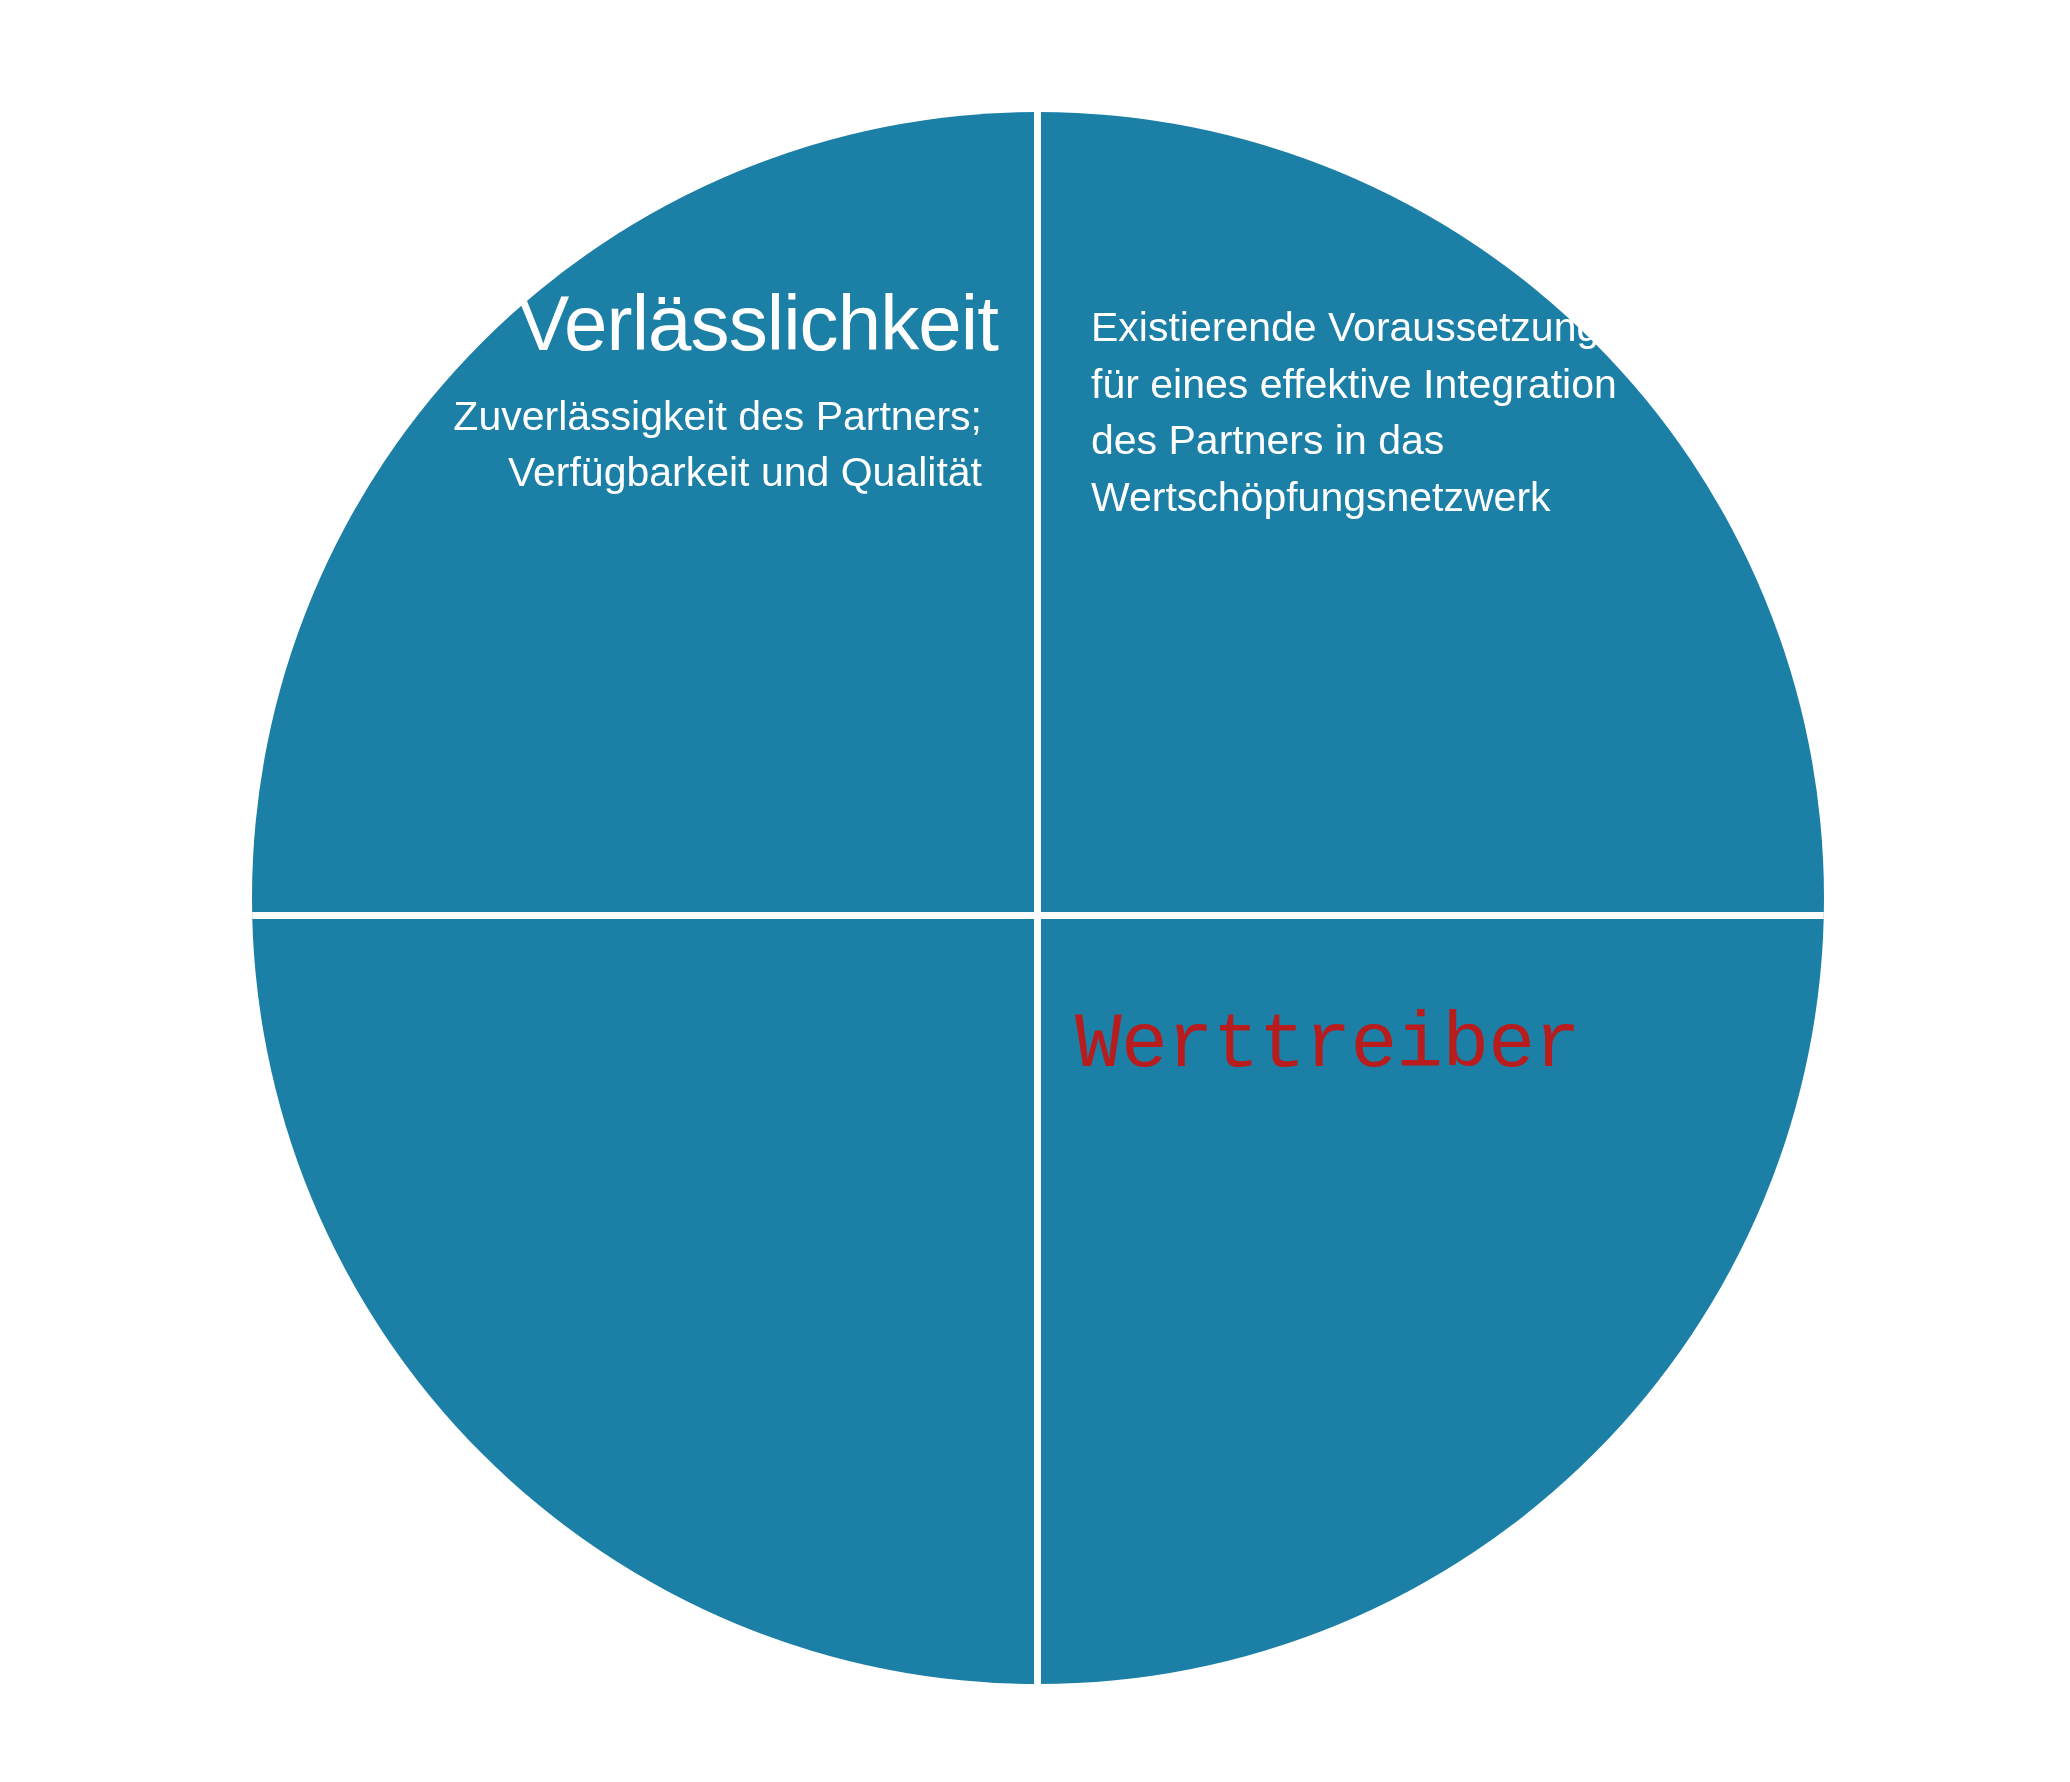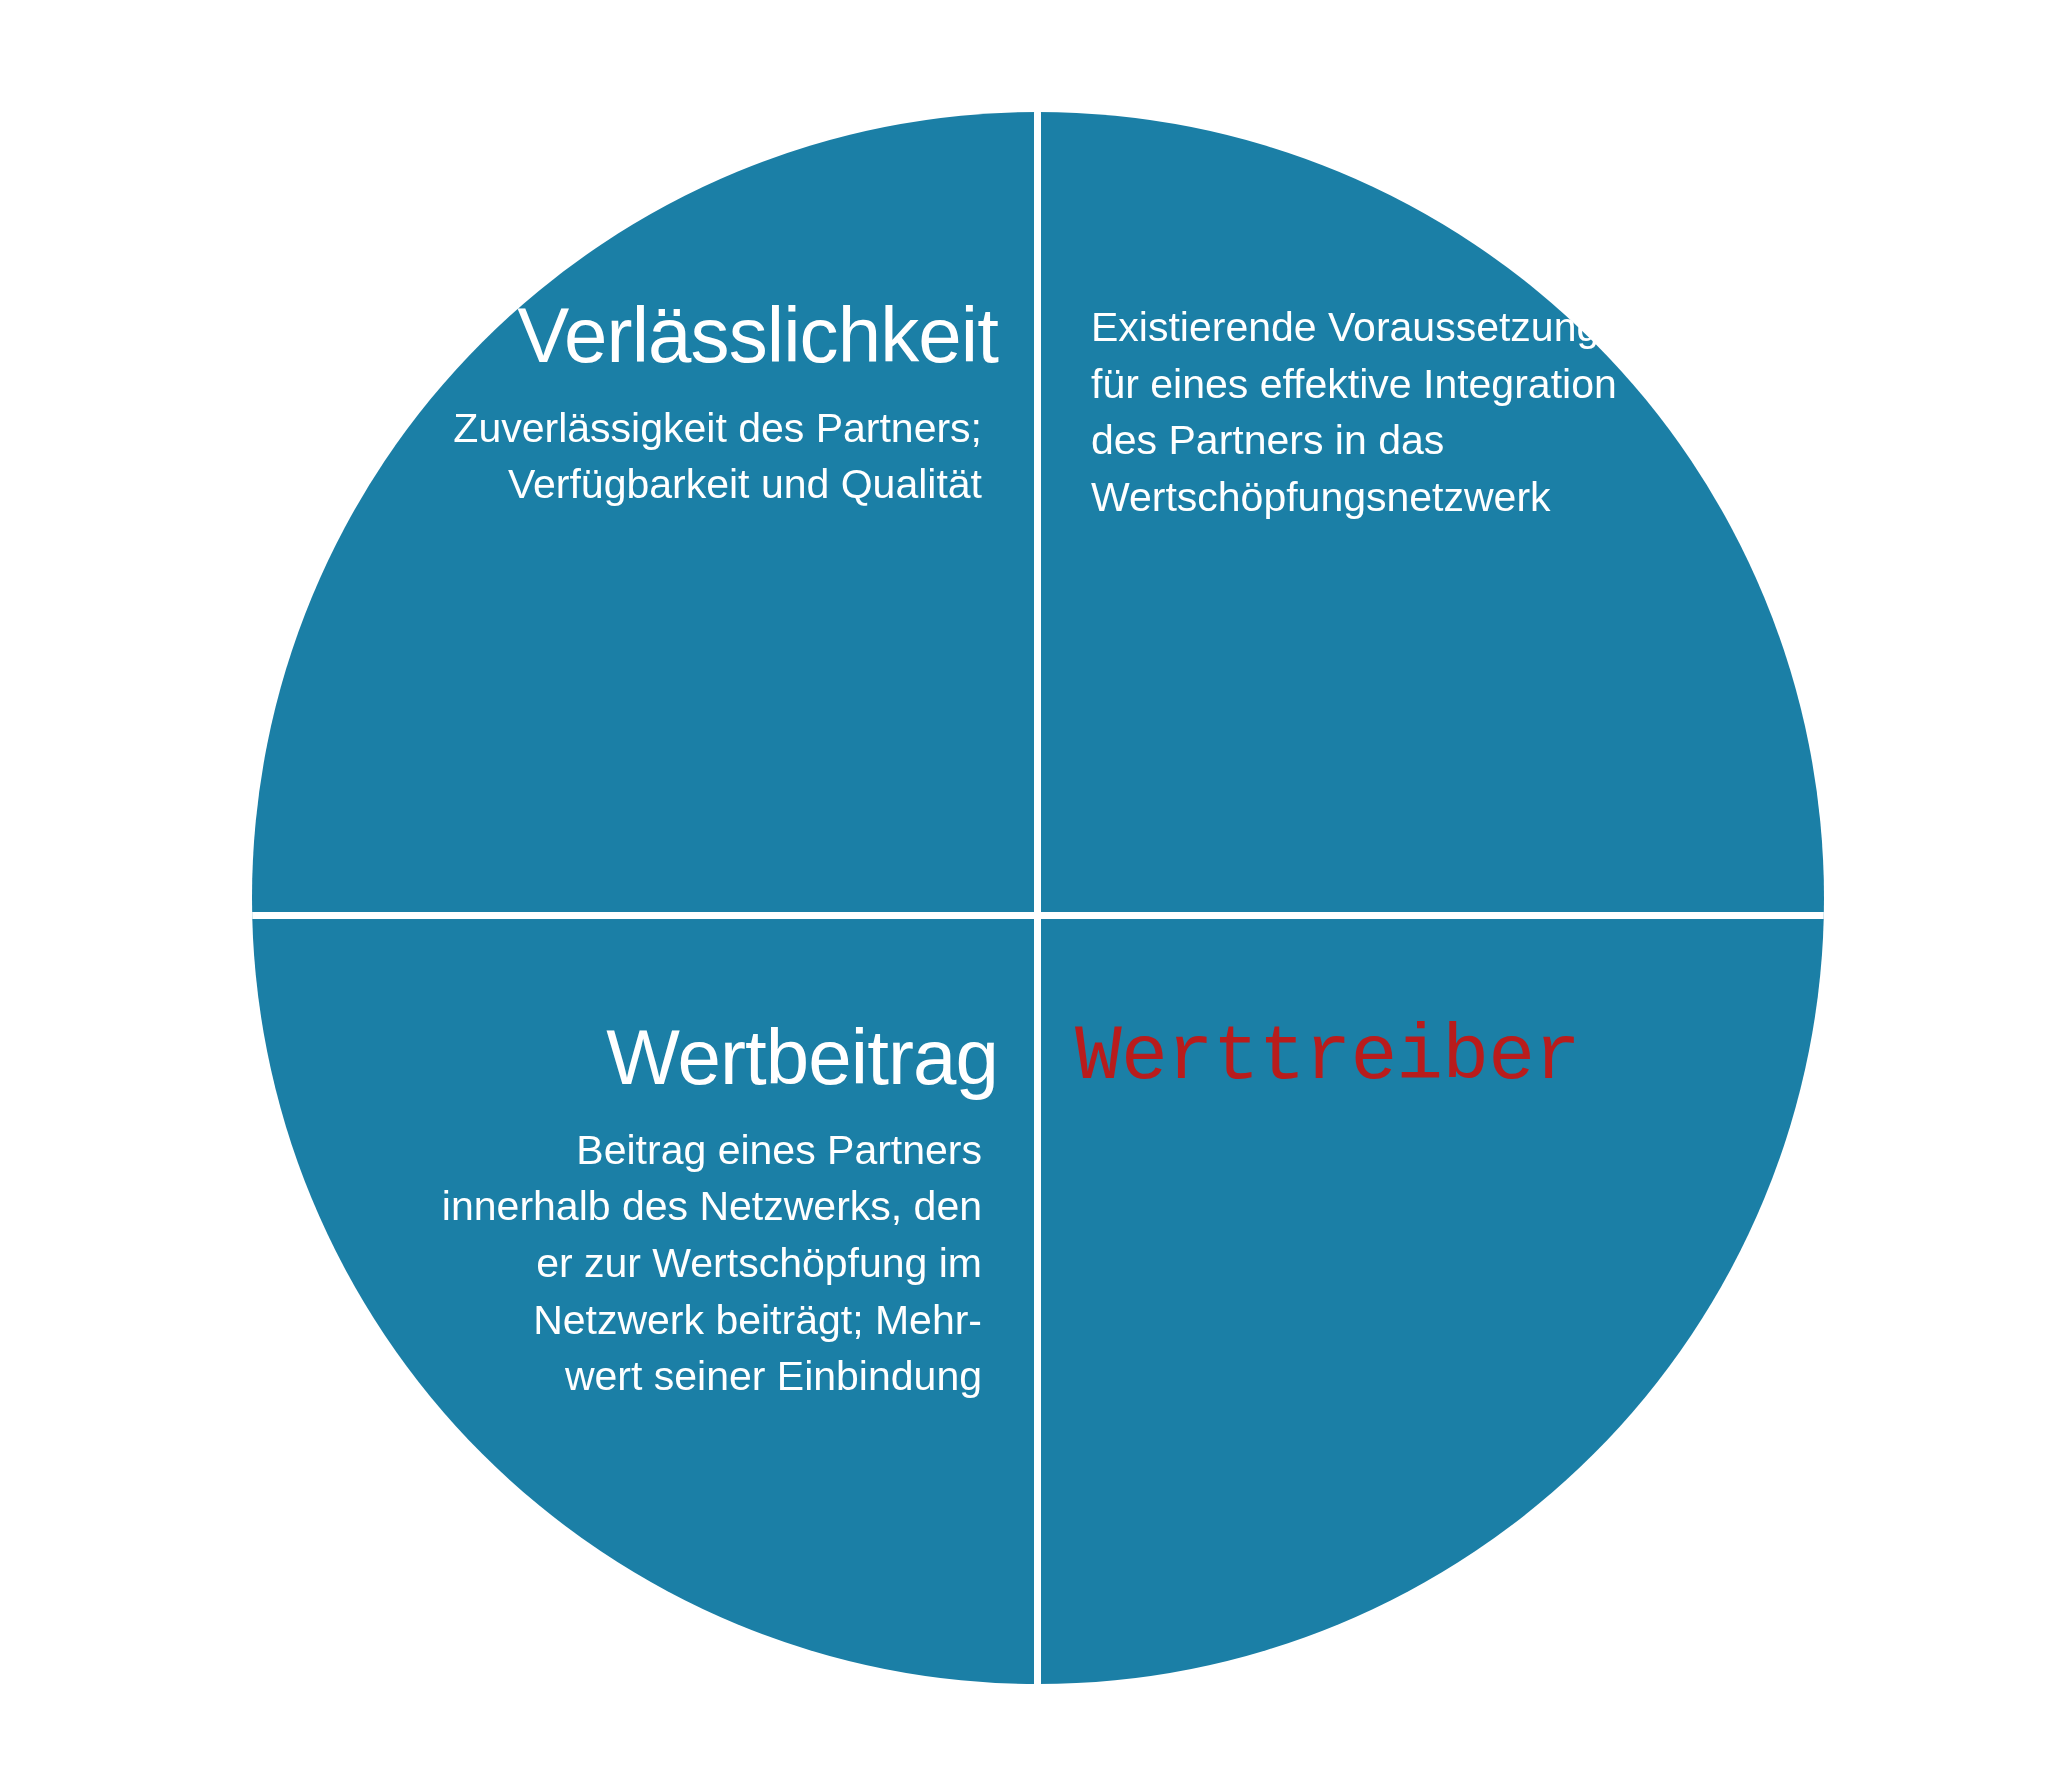--- a/index.html
+++ b/index.html
@@ -40,21 +40,21 @@
   }
   .quadrant-text {
     position: absolute;
     color: #ffffff;
   }
   .quadrant-title {
     font-size: 78px;
     font-weight: 400;
     line-height: 1.05;
     letter-spacing: -0.9px;
-    margin: 12px 0 23px 0;
+    margin: 0 0 23px 0;
   }
   .quadrant-desc {
     font-size: 41px;
     font-weight: 400;
     line-height: 1.38;
     white-space: pre-line;
     margin: 16px;
   }
   .q-tl {
     left: 303px;
@@ -97,27 +97,19 @@
 Verfügbarkeit und Qualität</p>
   </div>
 
   <div class="quadrant-text q-tr" style="color: rgb(255, 255, 255);">
     <p class="quadrant-desc">Existierende Voraussetzungen
 für eines effektive Integration
 des Partners in das
 Wertschöpfungsnetzwerk</p>
   </div>
 
-  <div class="quadrant-text q-bl" style="color: rgb(255, 255, 255);">
-    <h2 class="quadrant-title">Wertbeitrag</h2>
-    <p class="quadrant-desc">Beitrag eines Partners
-innerhalb des Netzwerks, den
-er zur Wertschöpfung im
-Netzwerk beiträgt; Mehr-
-wert seiner Einbindung</p>
-  </div>
 
   <div class="quadrant-text q-br" style="color: #b91c1c; font-family: Liberation Mono, monospace;">
     <h2 class="quadrant-title">Werttreiber</h2>
   </div>
 
 </div>
 
 
 </body></html>

